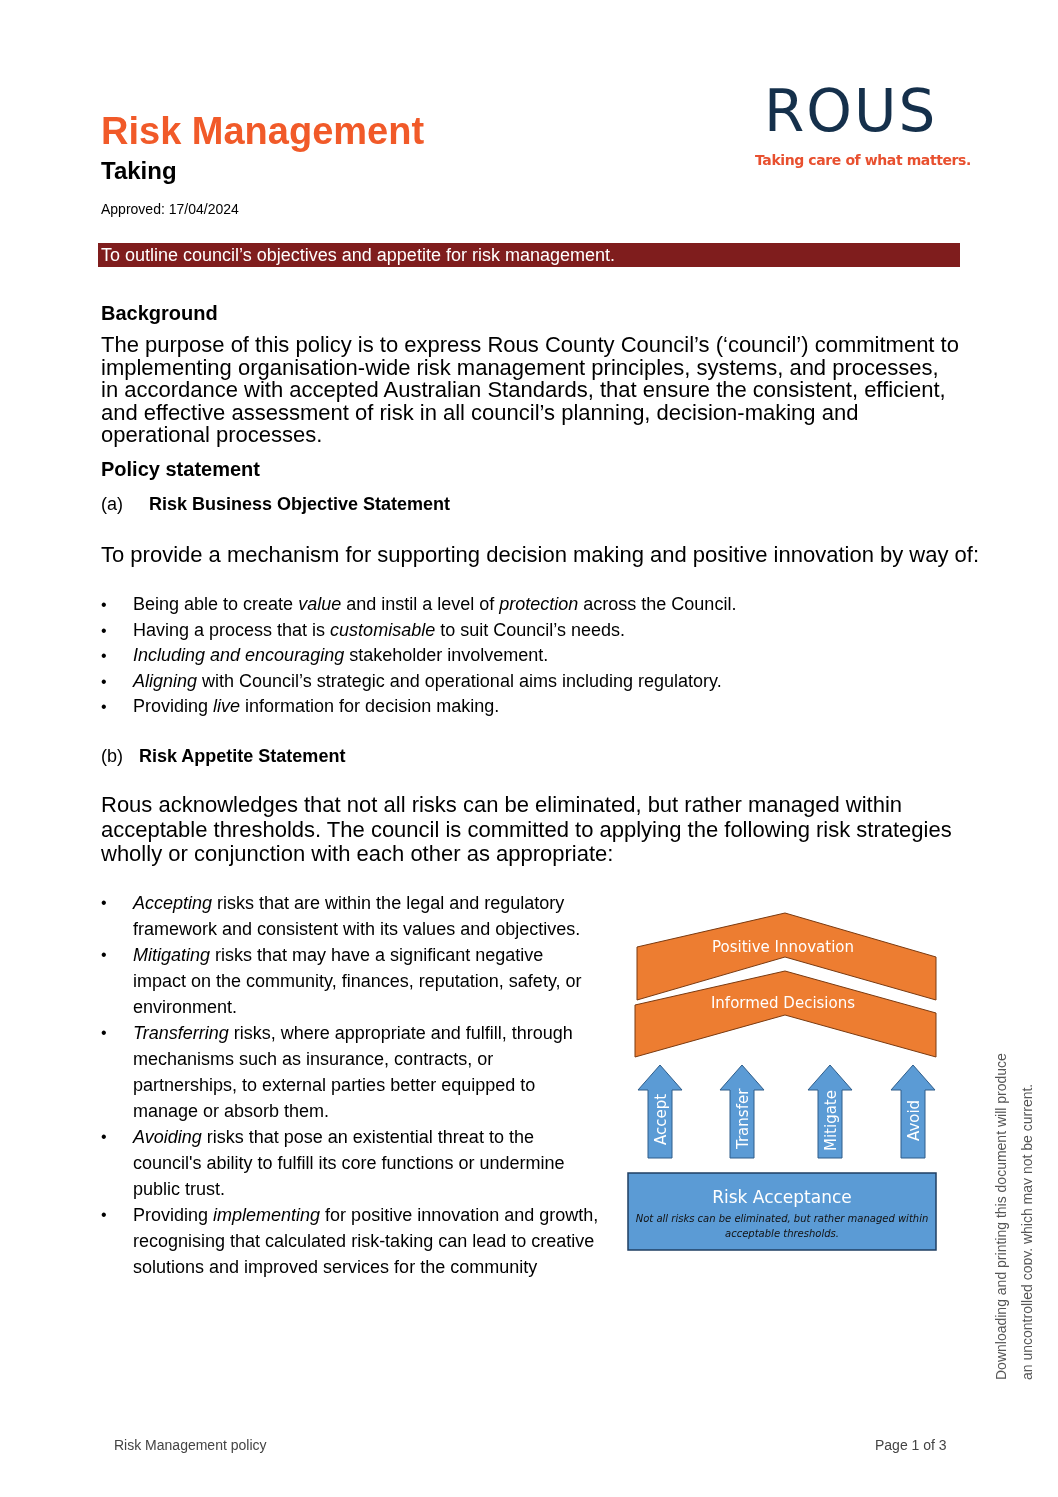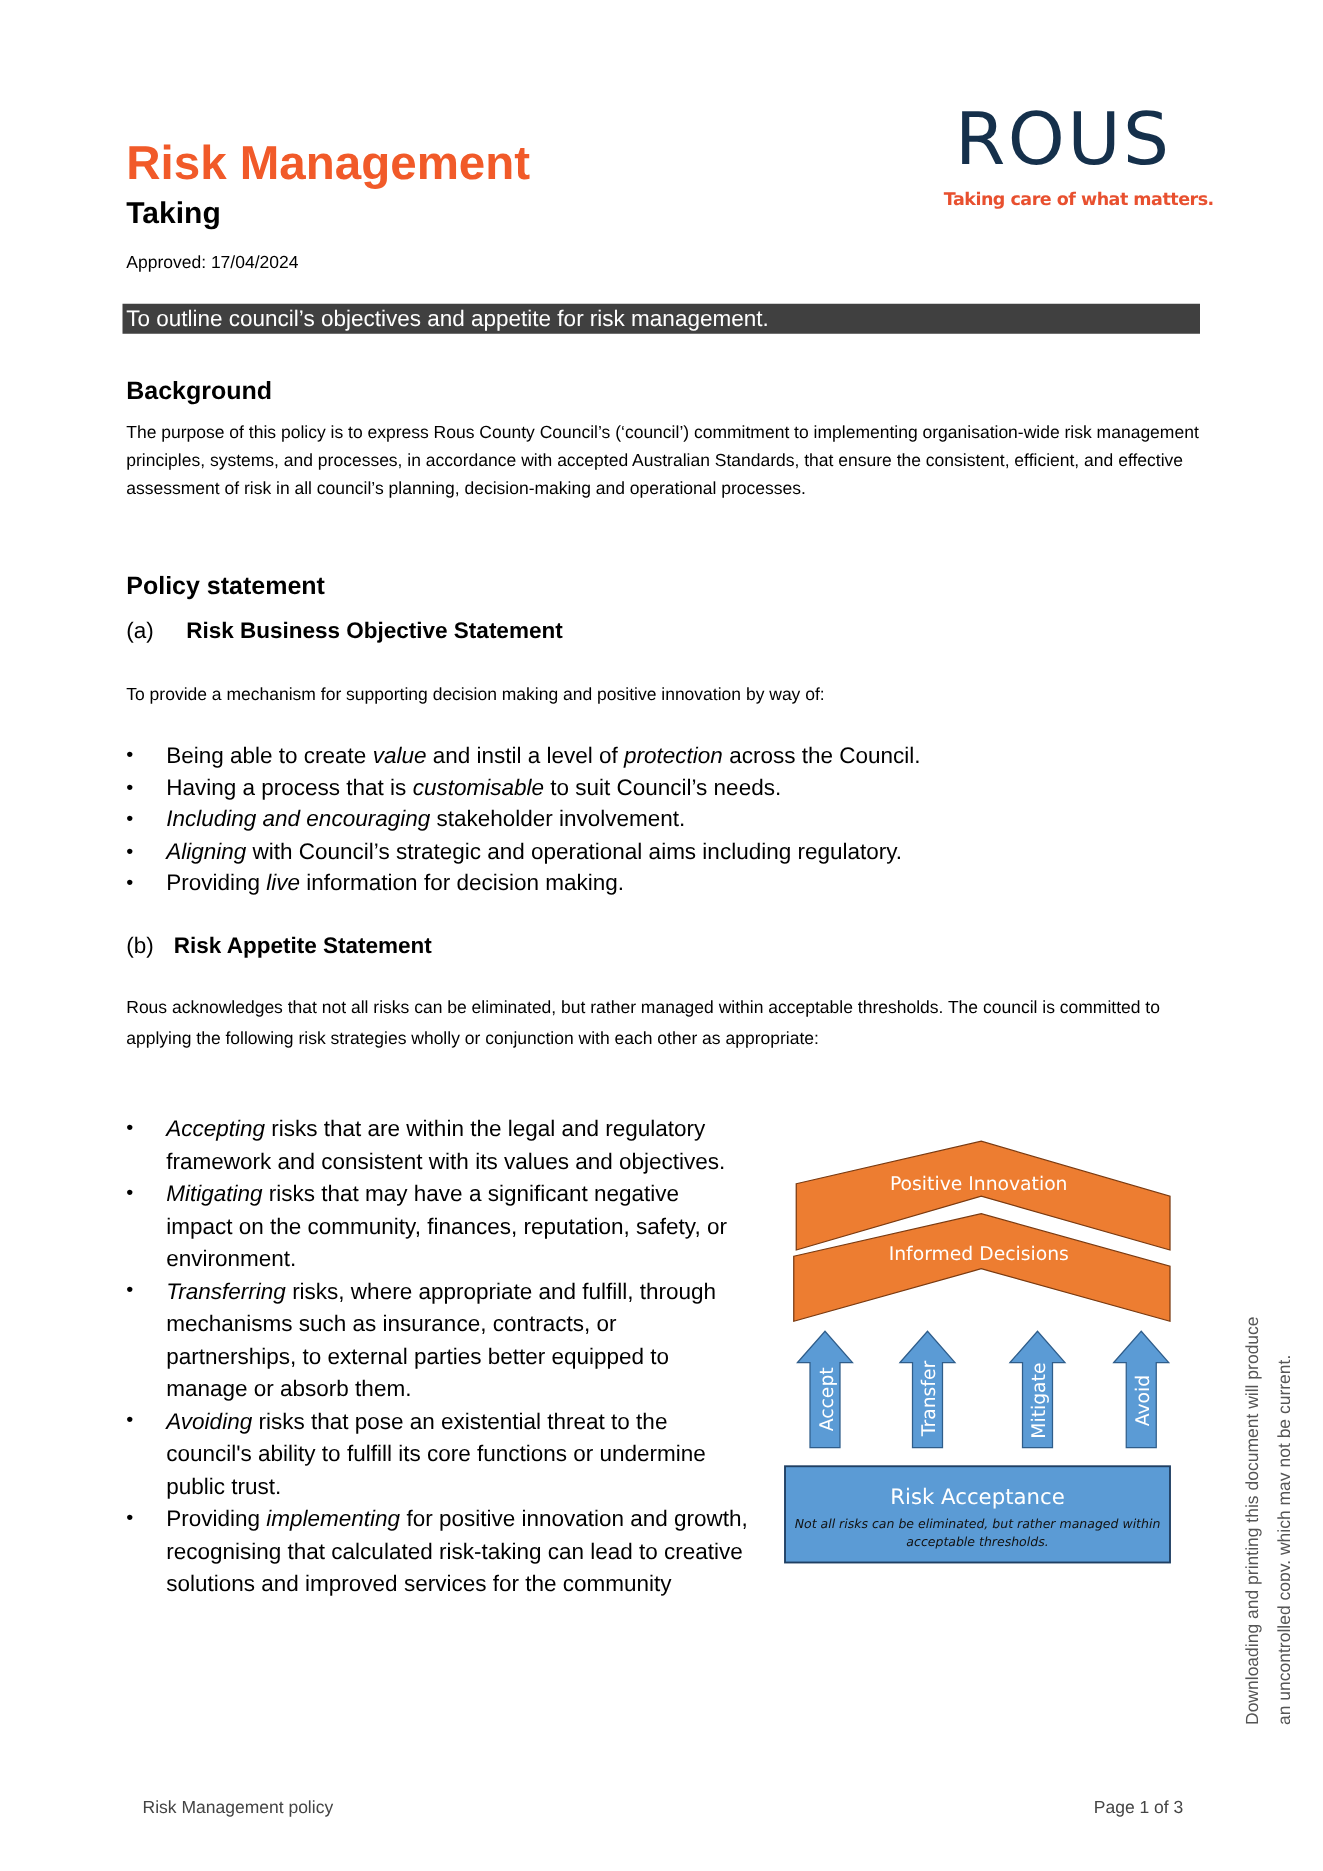--- a/index.html
+++ b/index.html
@@ -5,23 +5,23 @@
   html, body { margin: 0; padding: 0; background: #ffffff; }
   body { width: 1058px; height: 1497px; position: relative; overflow: hidden;
          font-family: "Liberation Sans", sans-serif; color: #000; }
   .abs { position: absolute; }
   .title { left: 101px; top: 108px; font-size: 38px; font-weight: bold; color: #f15a29; line-height: 46px; margin: 0; }
   .subtitle { left: 101px; top: 156px; font-size: 24px; font-weight: bold; line-height: 30px; margin: 0; }
   .approved { left: 101px; top: 200px; font-size: 14px; line-height: 18px; }
   .logo { left: 752px; top: 76px; width: 200px; height: 100px; }
   .logo-word { position: absolute; left: 0; top: 0; font-size: 58px; font-weight: normal; color: #15304b; letter-spacing: 2px; line-height: 70px; font-family: "DejaVu Sans", sans-serif; margin-left: 12px; }
   .logo-tag { position: absolute; left: 3px; top: 76px; font-size: 14px; color: #e8502f; font-weight: bold; white-space: nowrap; font-family: "DejaVu Sans", sans-serif; letter-spacing: -0.4px; }
-  .purpose-bar { left: 98px; top: 243px; width: 862px; height: 24px; background: #404040; color: #fff; font-size: 18px; line-height: 24px; padding-left: 3px; box-sizing: border-box; }
+  .purpose-bar { left: 98px; top: 243px; width: 862px; height: 24px; background: #7f1d1d; color: #fff; font-size: 18px; line-height: 24px; padding-left: 3px; box-sizing: border-box; }
   .h-section { font-size: 20px; font-weight: bold; line-height: 22px; }
-  .para { font-size: 14px; line-height: 22.5px; }
+  .para { font-size: 22px; line-height: 22.5px; }
   .bg-head { left: 101px; top: 302px; }
   .bg-text { left: 101px; top: 334px; width: 860px; }
   .ps-head { left: 101px; top: 458px; }
   .sub-a { left: 101px; top: 493px; font-size: 18px; line-height: 22px; }
   .sub-a .lbl { display: inline-block; width: 48px; }
   .mech { left: 101px; top: 544px; }
   .list { margin: 0; padding: 0; list-style: none; }
   .list li { position: relative; padding-left: 32px; font-size: 18px; line-height: 25.5px; }
   .list li::before { content: "\2022"; position: absolute; left: 0; top: 0; font-size: 16px; }
   .list-a { left: 101px; top: 592px; width: 820px; }

